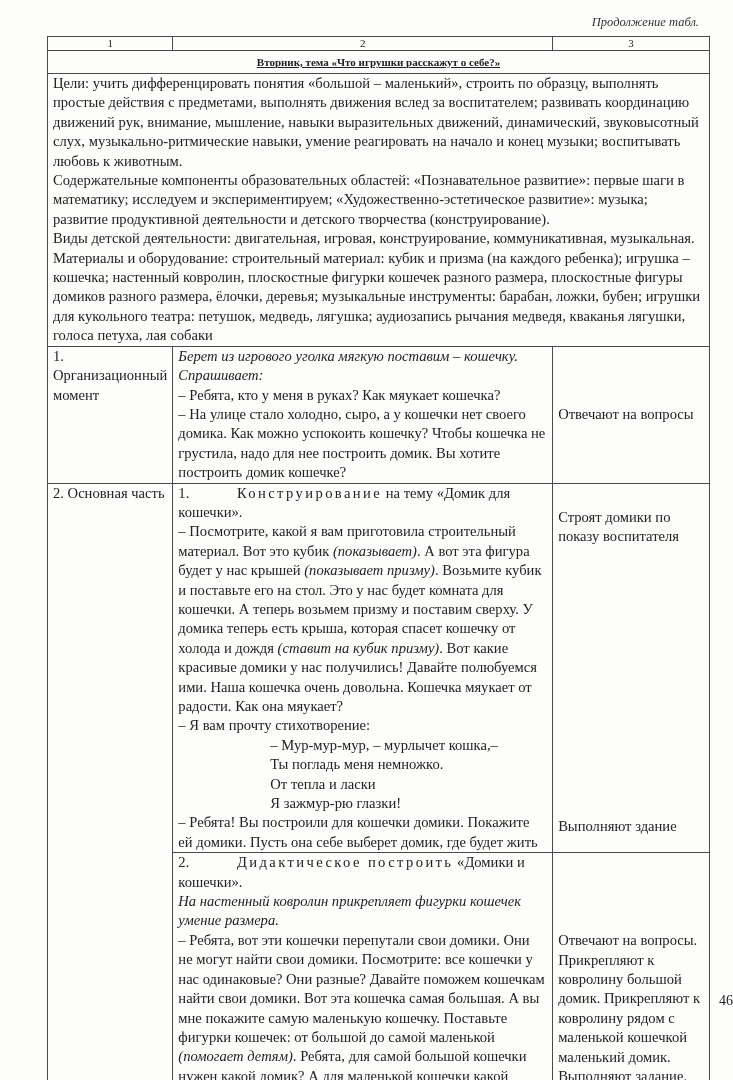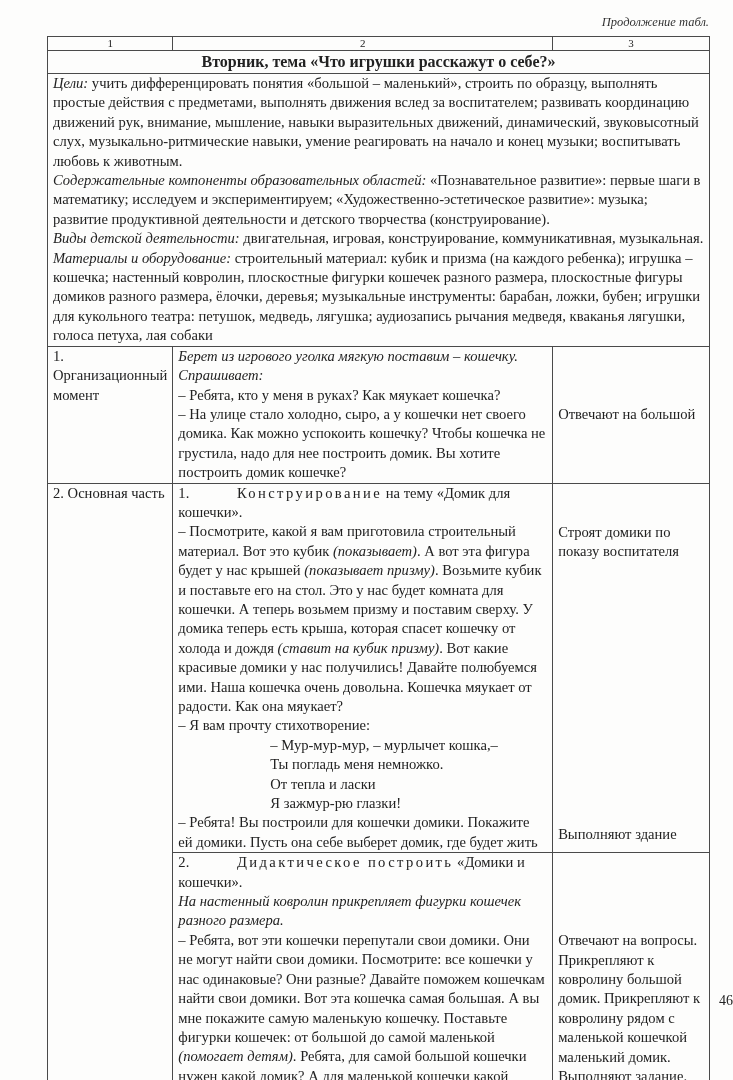--- a/index.html
+++ b/index.html
@@ -5,21 +5,21 @@
   html, body { margin: 0; padding: 0; }
   body {
     width: 733px; height: 1080px;
     background: #fdfdfc;
     font-family: "Liberation Serif", "DejaVu Serif", serif;
     color: #222;
     position: relative;
     overflow: hidden;
   }
   .running-head {
-    position: absolute; top: 15px; right: 24px;
+    position: absolute; top: 15px; right: 34px;
     font-style: italic; font-size: 12.5px; color: #333;
   }
   table.lesson {
     position: absolute; top: 36px; left: 47px;
     width: 663px;
     border-collapse: collapse;
     font-size: 14.6px;
     line-height: 19.4px;
   }
   table.lesson td {
@@ -27,26 +27,26 @@
     vertical-align: top;
     padding: 0 5px;
   }
   .col1 { width: 80px; }
   .col2 { width: 396px; }
   .col3 { width: 155px; }
   .numrow td {
     text-align: center; font-size: 11px; line-height: 13px; padding: 0;
   }
   .title-row td {
-    text-align: center; font-weight: bold; font-size: 16px;
-    line-height: 22px; padding: 1px 0 2px;
+    text-align: center; font-weight: bold; font-size: 11px;
+    line-height: 22px; padding: 1px 0 2px; text-decoration: underline;
   }
   .intro td { padding: 2px 6px 3px; }
   .intro p { margin: 0; }
-  .lbl { font-style: italic; }
+  .lbl { }
   .it { font-style: italic; }
   .spaced { letter-spacing: 2.4px; margin-left: 44px; }
   .poem { padding-left: 92px; }
   .line { display: block; }
   .c3-mid { padding-top: 58px !important; }
   .c3-top76 { padding-top: 78px !important; }
   .page-num {
     position: absolute; top: 993px; left: 0; width: 100%;
     text-align: right; font-size: 14px;
   }
@@ -75,45 +75,45 @@
     </td>
   </tr>
 
   <tr>
     <td class="col1">1. Организационный момент</td>
     <td class="col2">
       <span class="line it">Берет из игрового уголка мягкую поставим – кошечку. Спрашивает:</span>
       <span class="line">– Ребята, кто у меня в руках? Как мяукает кошечка?</span>
       <span class="line">– На улице стало холодно, сыро, а у кошечки нет своего домика. Как можно успокоить кошечку? Чтобы кошечка не грустила, надо для нее построить домик. Вы хотите построить домик кошечке?</span>
     </td>
-    <td class="col3 c3-mid">Отвечают на большой</td>
+    <td class="col3 c3-mid">Отвечают на вопросы</td>
   </tr>
 
   <tr>
     <td class="col1" rowspan="2">2. Основная часть</td>
     <td class="col2">
       <span class="line"><span>1. </span><span class="spaced">Конструирование</span><span> на тему «Домик для кошечки».</span></span>
       <span class="line"><span>– Посмотрите, какой я вам приготовила строительный материал. Вот это кубик </span><span class="it">(показывает)</span><span>. А вот эта фигура будет у нас крышей </span><span class="it">(показывает призму)</span><span>. Возьмите кубик и поставьте его на стол. Это у нас будет комната для кошечки. А теперь возьмем призму и поставим сверху. У домика теперь есть крыша, которая спасет кошечку от холода и дождя </span><span class="it">(ставит на кубик призму)</span><span>. Вот какие красивые домики у нас получились! Давайте полюбуемся ими. Наша кошечка очень довольна. Кошечка мяукает от радости. Как она мяукает?</span></span>
       <span class="line">– Я вам прочту стихотворение:</span>
       <span class="line poem">– Мур-мур-мур, – мурлычет кошка,–</span>
       <span class="line poem">Ты погладь меня немножко.</span>
       <span class="line poem">От тепла и ласки</span>
       <span class="line poem">Я зажмур-рю глазки!</span>
       <span class="line">– Ребята! Вы построили для кошечки домики. Покажите ей домики. Пусть она себе выберет домик, где будет жить</span>
     </td>
-    <td class="col3" style="position:relative; padding-top:39px;">
+    <td class="col3" style="position:relative; padding-top:24px;">
       <span class="line">Строят домики по показу воспитателя</span>
-      <span class="line" style="position:absolute; bottom:8px; left:5px;font-family:Liberation Serif, serif;">Выполняют здание</span>
+      <span class="line" style="position:absolute; bottom:16px; left:5px;font-family:Liberation Serif, serif;">Выполняют здание</span>
     </td>
   </tr>
 
   <tr>
     <td class="col2">
       <span class="line"><span>2. </span><span class="spaced">Дидактическое построить</span><span> «Домики и кошечки».</span></span>
-      <span class="line it">На настенный ковролин прикрепляет фигурки кошечек разного размера.</span>
+      <span class="line it">На настенный ковролин прикрепляет фигурки кошечек умение размера.</span>
       <span class="line"><span>– Ребята, вот эти кошечки перепутали свои домики. Они не могут найти свои домики. Посмотрите: все кошечки у нас одинаковые? Они разные? Давайте поможем кошечкам найти свои домики. Вот эта кошечка самая большая. А вы мне покажите самую маленькую кошечку. Поставьте фигурки кошечек: от большой до самой маленькой </span><span class="it">(помогает детям)</span><span>. Ребята, для самой большой кошечки нужен какой домик? А для маленькой кошечки какой нужен домик? Остальным кошечкам подберите домики по размеру.</span></span>
     </td>
     <td class="col3 c3-top76">
       <span class="line" style="">Отвечают на вопросы.</span>
       <span class="line">Прикрепляют к ковролину большой домик. Прикрепляют к ковролину рядом с маленькой кошечкой маленький домик. Выполняют задание.</span>
     </td>
   </tr>
 </tbody>
   </table>
 

